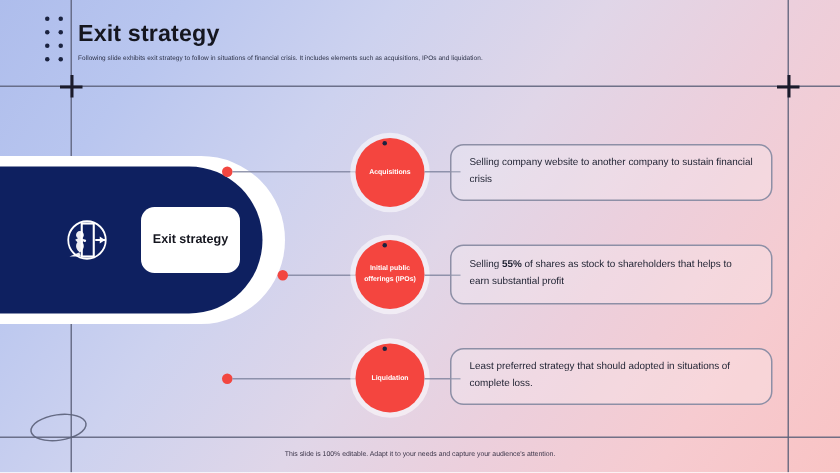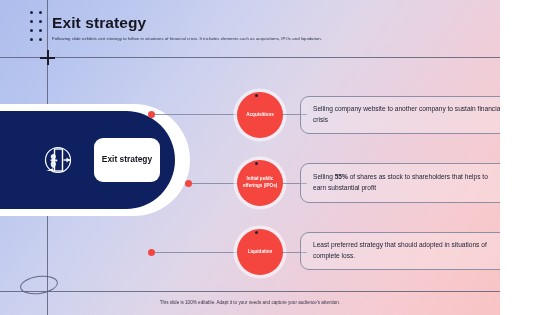--- a/index.html
+++ b/index.html
@@ -2,21 +2,21 @@
 <html><head>
 <meta charset="utf-8">
 <style>
   html,body{margin:0;padding:0;}
   body{
     width:560px;height:315px;overflow:hidden;
     font-family:"Liberation Sans",sans-serif;
     background:#fff;
   }
   #slide{
-    position:relative;width:500px;height:315px;overflow:hidden;
+    position:relative;width:560px;height:315px;overflow:hidden;
     background:linear-gradient(125deg,#aebdec 0%,#b9c6ef 16%,#cdd2ef 34%,#e0d6e8 52%,#eccfdc 68%,#f6cbd0 84%,#f9c3c4 100%);
   }
 
   
   .guide-h{position:absolute;left:0;right:0;height:0;border-top:1px solid #5a5f78;opacity:.85;}
   .guide-v{position:absolute;top:0;bottom:0;width:0;border-left:1px solid #5a5f78;opacity:.85;}
   .cross{position:absolute;width:15px;height:15px;}
   .cross:before,.cross:after{content:"";position:absolute;background:#1b1b2b;}
   .cross:before{left:0;right:0;top:7px;height:1.6px;}
   .cross:after{top:0;bottom:0;left:7px;width:1.6px;}

